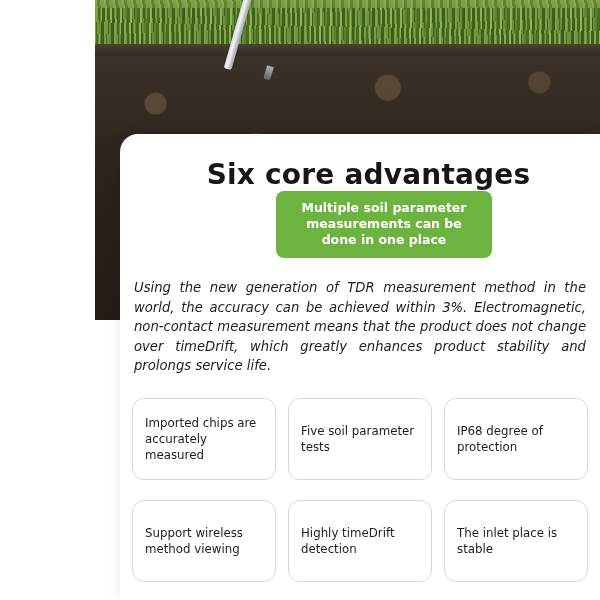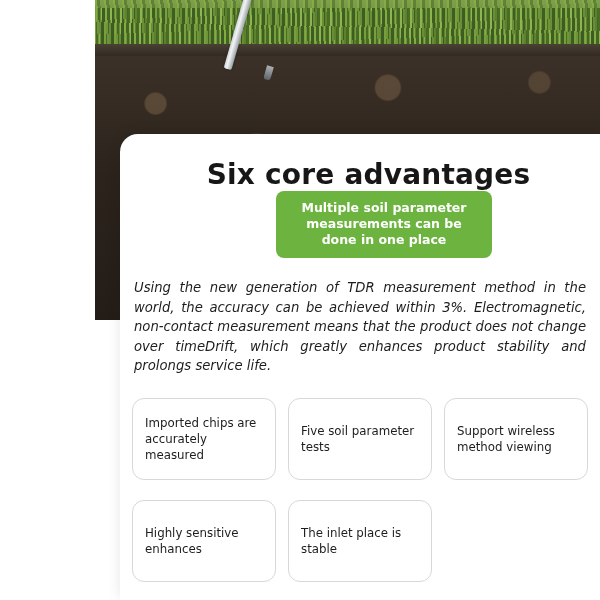--- a/index.html
+++ b/index.html
@@ -227,24 +227,27 @@
     <p class="body-text">Using the new generation of TDR measurement method in the world, the accuracy can be achieved within 3%. Electromagnetic, non-contact measurement means that the product does not change over timeDrift, which greatly enhances product stability and prolongs service life.</p>
 
     <div class="grid">
       <div class="cell">
         <span>Imported chips are accurately measured</span>
       </div>
       <div class="cell">
         <span>Five soil parameter tests</span>
       </div>
       <div class="cell">
+        <span>IP68 degree of protection</span>
+      </div>
+      <div class="cell">
         <span>Support wireless method viewing</span>
       </div>
       <div class="cell">
-        <span>Highly sensitive enhances</span>
+        <span>Highly timeDrift detection</span>
       </div>
       <div class="cell">
         <span>The inlet place is stable</span>
       </div>
     </div>
 
   </div>
 </div>
 
 </body></html>

